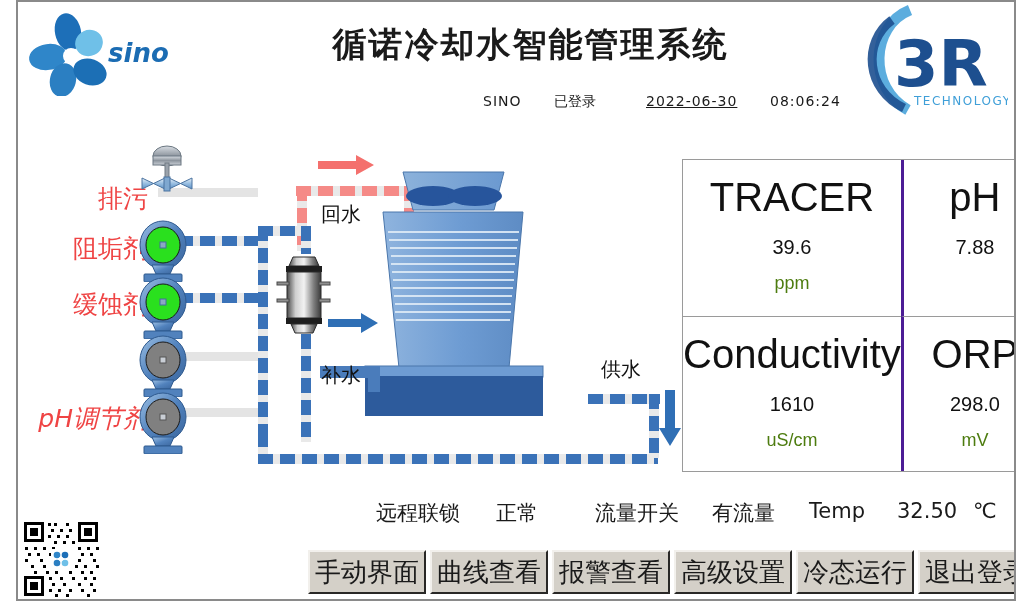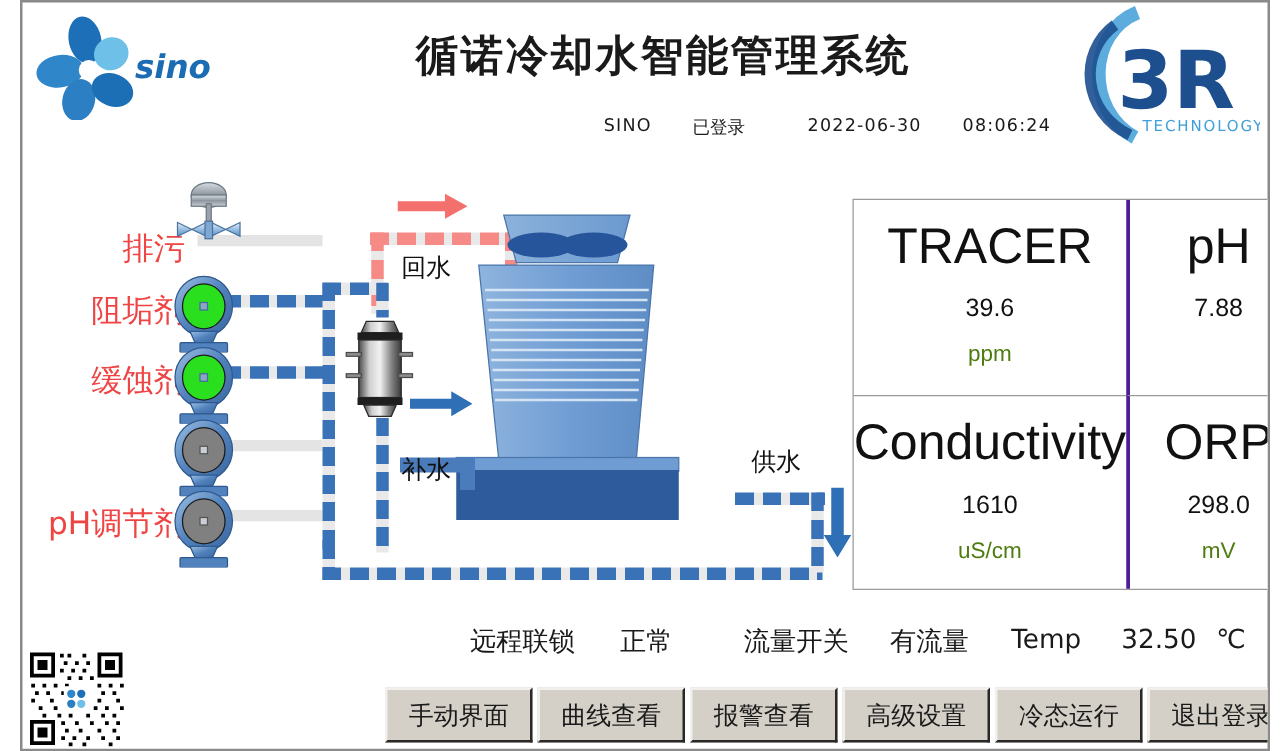--- a/index.html
+++ b/index.html
@@ -29,21 +29,21 @@
     letter-spacing:2px;
     font-family:"DejaVu Sans","Liberation Sans",sans-serif;
   }
   .status-line{
     position:absolute;top:91px;left:0;width:1025px;
     font-size:14px;color:#1a1a1a;
     font-family:"DejaVu Sans","Liberation Sans",sans-serif;
   }
   .status-line .su{position:absolute;left:465px;letter-spacing:1px;}
   .status-line .sl{position:absolute;left:536px;}
-  .status-line .sd{position:absolute;left:628px;letter-spacing:1px;}
+  .status-line .sd{position:absolute;left:628px;letter-spacing:1px;text-decoration:underline;}
   .status-line .st{position:absolute;left:752px;letter-spacing:1px;}
 
   
   .chem-label{
     position:absolute;
     font-size:25px;color:#ef4444;
     font-family:"DejaVu Sans","Liberation Sans",sans-serif;
     white-space:nowrap;text-align:right;
   }
 
@@ -95,21 +95,21 @@
   .bs4{left:694px;} .bs5{left:791px;} .bs6{left:879px;} .bs7{left:955px;}
 
   
   .btn-bar{position:absolute;left:290px;top:548px;display:flex;gap:4px;}
   .btn{
     width:118px;height:44px;
     background:#d4d0c8;
     border:2px outset #f2f0ec;
     border-right-color:#7d7a74;border-bottom-color:#7d7a74;
     display:flex;align-items:center;justify-content:center;
-    font-size:20px;color:#1a1a1a;
+    font-size:26px;color:#1a1a1a;
     font-family:"DejaVu Sans","Liberation Sans",sans-serif;
     cursor:pointer;box-sizing:border-box;
   }
 
   
   .qr{position:absolute;left:4px;top:518px;width:78px;height:78px;}
 
   
   .diag-label{
     position:absolute;font-size:20px;color:#111;
@@ -150,21 +150,21 @@
   <div class="status-line">
     <span class="su">SINO</span>
     <span class="sl">已登录</span>
     <span class="sd">2022-06-30</span>
     <span class="st">08:06:24</span>
   </div>
 
   <div class="chem-label" style="left:20px;top:180px;width:110px;">排污</div>
   <div class="chem-label" style="left:20px;top:230px;width:110px;">阻垢剂</div>
   <div class="chem-label" style="left:20px;top:286px;width:110px;">缓蚀剂</div>
-  <div class="chem-label" style="left:10px;top:400px;width:120px;">pH调节剂</div>
+  <div class="chem-label" style="left:10px;top:400px;width:120px;font-style:italic;">pH调节剂</div>
 
   <div class="pipe-plain" style="left:140px;top:186px;width:100px;height:9px;"></div>
   <div class="pipe-plain" style="left:140px;top:350px;width:100px;height:9px;"></div>
   <div class="pipe-plain" style="left:140px;top:406px;width:100px;height:9px;"></div>
 
   <div class="pipe-dash-h" style="left:160px;top:234px;width:90px;"></div>
   <div class="pipe-dash-h" style="left:160px;top:291px;width:90px;"></div>
 
   <div class="valve" style="left:118px;top:143px;">
     <svg viewBox="0 0 62 58" width="62" height="58">

